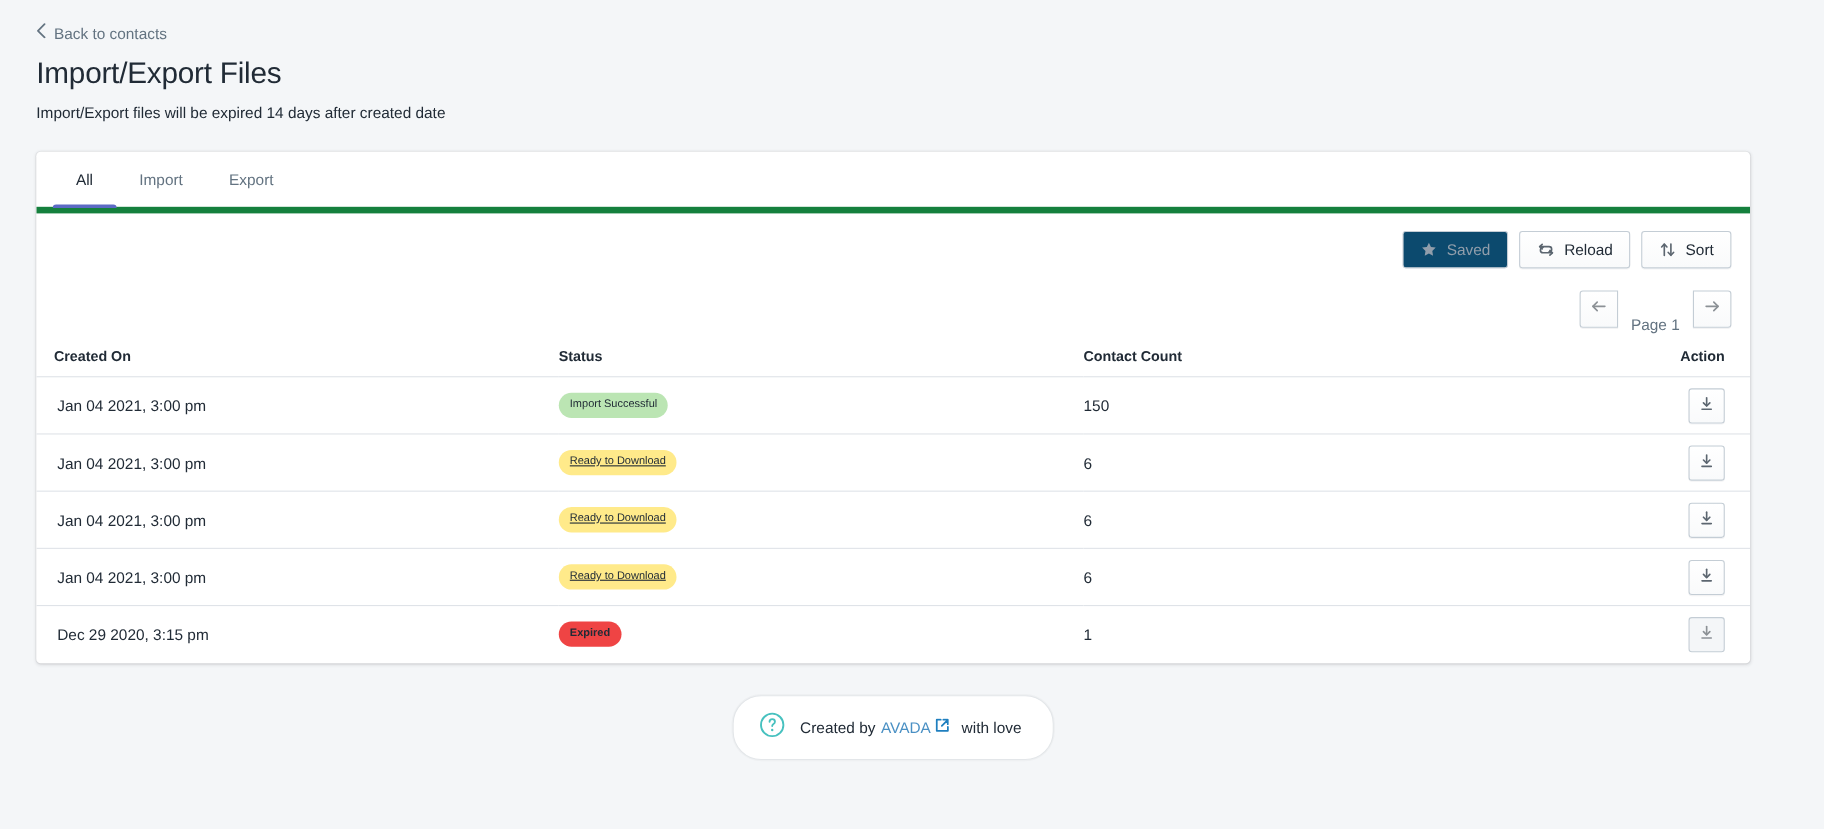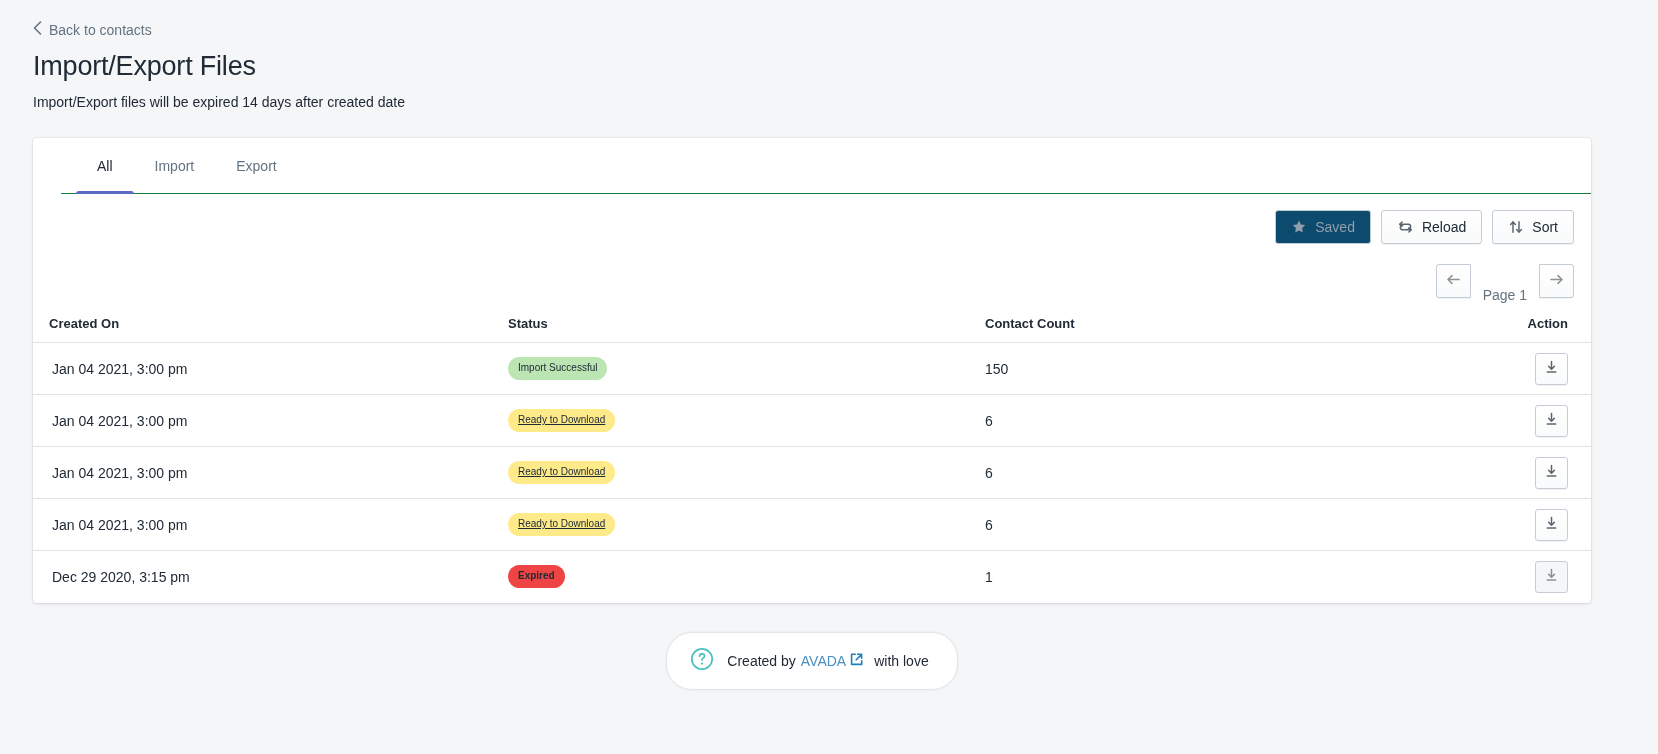--- a/index.html
+++ b/index.html
@@ -27,21 +27,21 @@
 
   
   .card {
     background: #fff;
     border-radius: 4px;
     box-shadow: 0 0 0 1px rgba(63,63,68,0.05), 0 1px 3px 0 rgba(63,63,68,0.15);
     overflow: hidden;
   }
 
   
-  .tabs { display: flex; border-bottom: 1px solid #15803d; height: 56px; padding-left: 15px; margin-left: 28px; }
+  .tabs { display: flex; border-bottom: 6px solid #15803d; height: 56px; padding-left: 15px; }
   .tab {
     position: relative; display: flex; align-items: center; justify-content: center;
     padding: 0 21px; font-size: 14px; color: #637381; cursor: pointer;
   }
   .tab.active { color: #212b36; font-weight: 400; }
   .tab.active::after {
     content: ""; position: absolute; left: 0; right: 0; bottom: -1px;
     height: 3px; background: #5c6ac4; border-radius: 3px 3px 0 0;
   }
 

